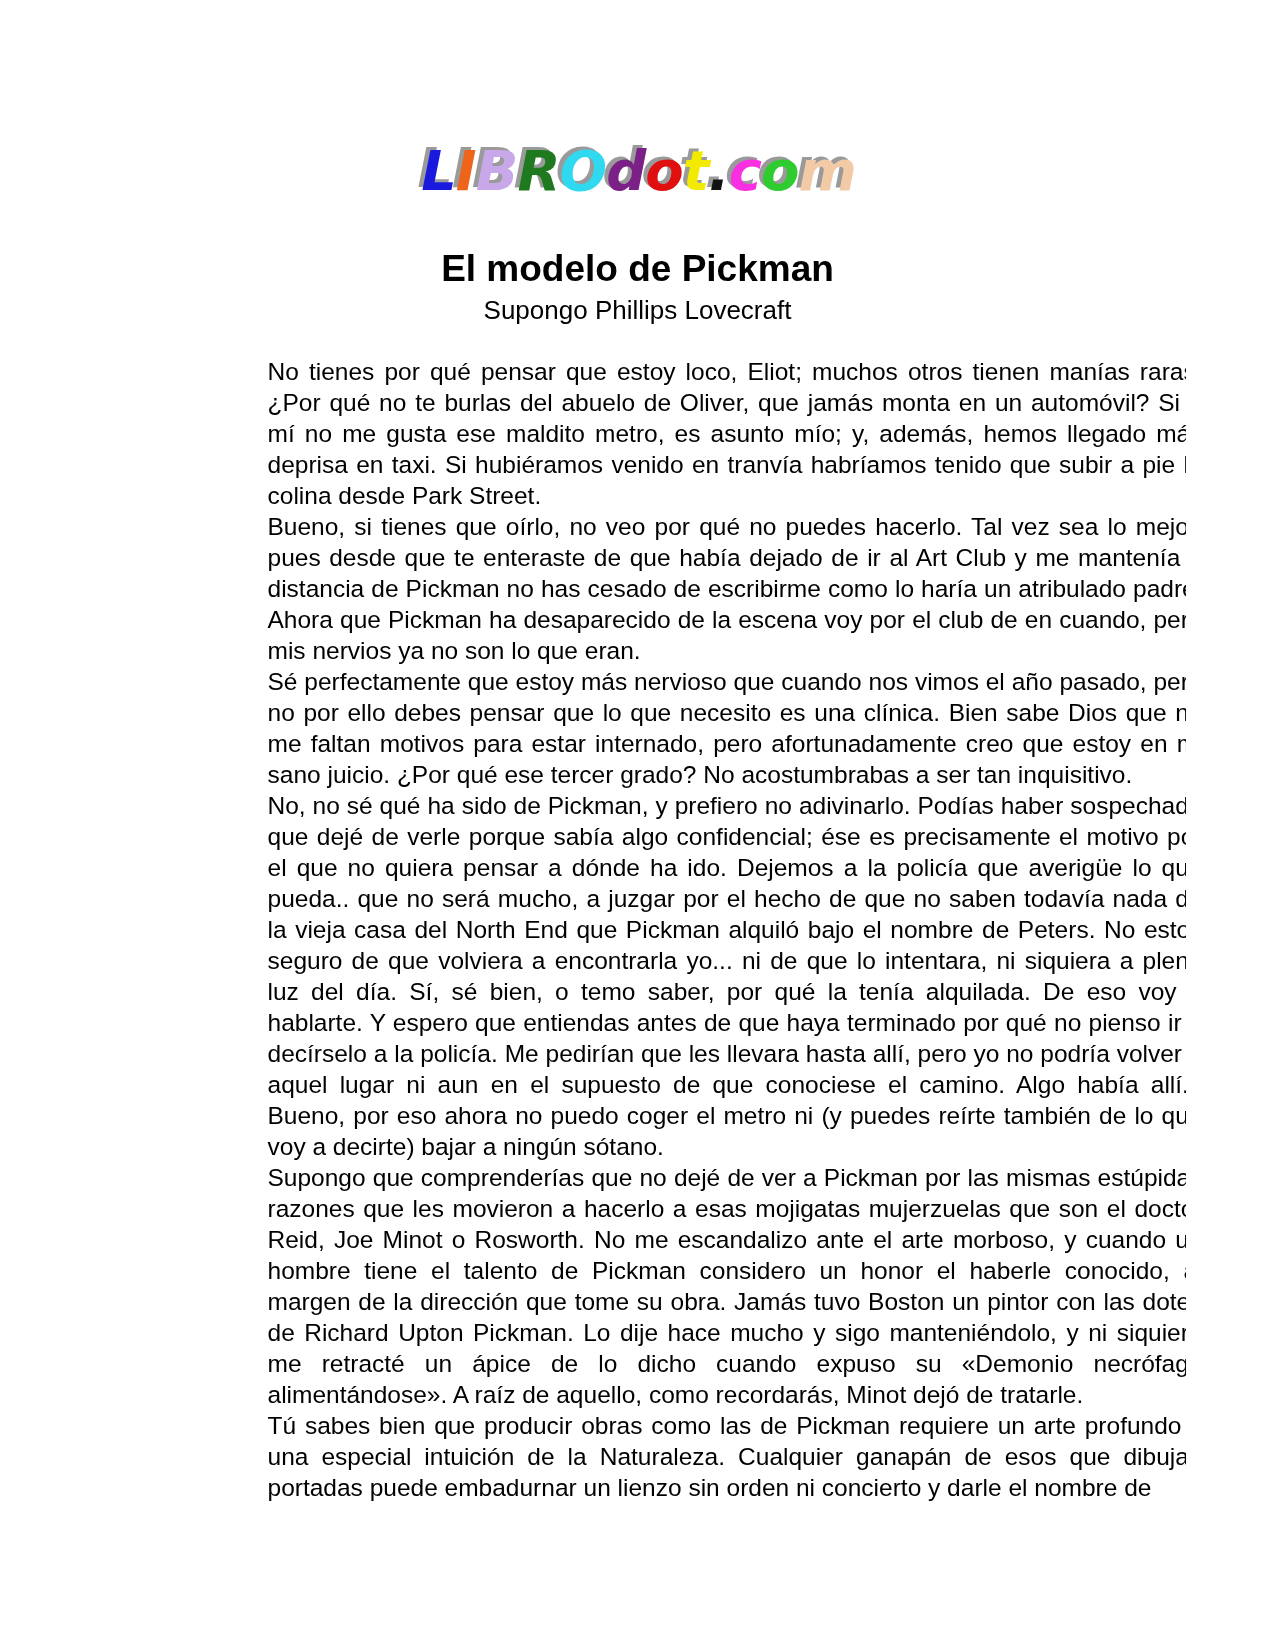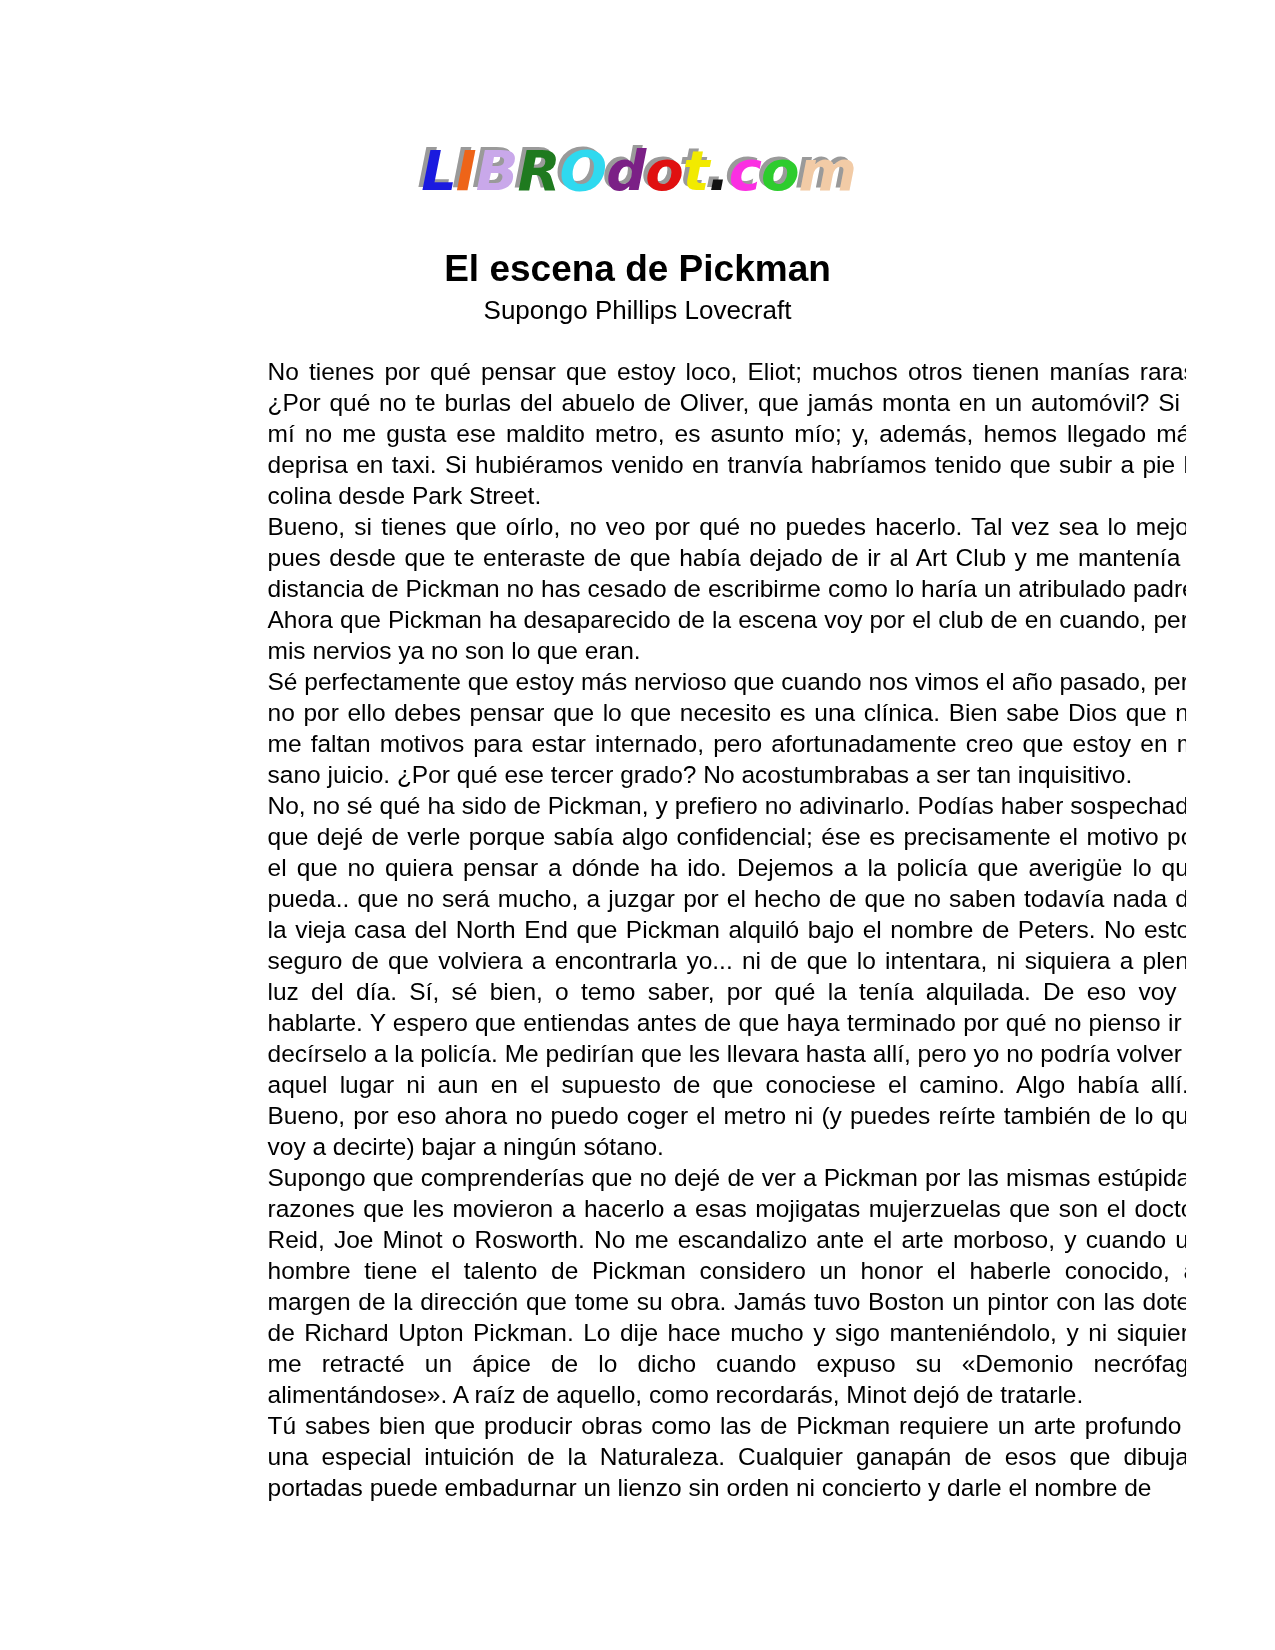--- a/index.html
+++ b/index.html
@@ -75,21 +75,21 @@
 </style>
 </head>
 <body>
 
 <div class="page">
 
   <div class="logo">
     
   <span style="color: rgb(26, 26, 223);">L</span><span style="color: rgb(238, 100, 24);">I</span><span style="color: rgb(201, 168, 234);">B</span><span style="color: rgb(31, 122, 31);">R</span><span style="color: rgb(47, 217, 239);">O</span><span style="color: rgb(123, 32, 134);">d</span><span style="color: rgb(224, 16, 16);">o</span><span style="color: rgb(242, 234, 0);">t</span><span style="color: rgb(17, 17, 17);">.</span><span style="color: rgb(251, 47, 226);">c</span><span style="color: rgb(46, 204, 46);">o</span><span style="color: rgb(242, 203, 166);">m</span></div>
 
-  <h1 class="doc-title">El escena de Pickman</h1>
+  <h1 class="doc-title">El modelo de Pickman</h1>
 
   <h2 class="doc-author">Supongo Phillips Lovecraft</h2>
 
   <div class="body-text">
 
   <p>No tienes por qué pensar que estoy loco, Eliot; muchos otros tienen manías raras. ¿Por qué no te burlas del abuelo de Oliver, que jamás monta en un automóvil? Si a mí no me gusta ese maldito metro, es asunto mío; y, además, hemos llegado más deprisa en taxi. Si hubiéramos venido en tranvía habríamos tenido que subir a pie la colina desde Park Street.</p>
       <p>Bueno, si tienes que oírlo, no veo por qué no puedes hacerlo. Tal vez sea lo mejor, pues desde que te enteraste de que había dejado de ir al Art Club y me mantenía a distancia de Pickman no has cesado de escribirme como lo haría un atribulado padre. Ahora que Pickman ha desaparecido de la escena voy por el club de en cuando, pero mis nervios ya no son lo que eran.</p>
       <p>Sé perfectamente que estoy más nervioso que cuando nos vimos el año pasado, pero no por ello debes pensar que lo que necesito es una clínica. Bien sabe Dios que no me faltan motivos para estar internado, pero afortunadamente creo que estoy en mi sano juicio. ¿Por qué ese tercer grado? No acostumbrabas a ser tan inquisitivo.</p>
       <p>No, no sé qué ha sido de Pickman, y prefiero no adivinarlo. Podías haber sospechado que dejé de verle porque sabía algo confidencial; ése es precisamente el motivo por el que no quiera pensar a dónde ha ido. Dejemos a la policía que averigüe lo que pueda.. que no será mucho, a juzgar por el hecho de que no saben todavía nada de la vieja casa del North End que Pickman alquiló bajo el nombre de Peters. No estoy seguro de que volviera a encontrarla yo... ni de que lo intentara, ni siquiera a plena luz del día. Sí, sé bien, o temo saber, por qué la tenía alquilada. De eso voy a hablarte. Y espero que entiendas antes de que haya terminado por qué no pienso ir a decírselo a la policía. Me pedirían que les llevara hasta allí, pero yo no podría volver a aquel lugar ni aun en el supuesto de que conociese el camino. Algo había allí... Bueno, por eso ahora no puedo coger el metro ni (y puedes reírte también de lo que voy a decirte) bajar a ningún sótano.</p>
       <p>Supongo que comprenderías que no dejé de ver a Pickman por las mismas estúpidas razones que les movieron a hacerlo a esas mojigatas mujerzuelas que son el doctor Reid, Joe Minot o Rosworth. No me escandalizo ante el arte morboso, y cuando un hombre tiene el talento de Pickman considero un honor el haberle conocido, al margen de la dirección que tome su obra. Jamás tuvo Boston un pintor con las dotes de Richard Upton Pickman. Lo dije hace mucho y sigo manteniéndolo, y ni siquiera me retracté un ápice de lo dicho cuando expuso su «Demonio necrófago alimentándose». A raíz de aquello, como recordarás, Minot dejó de tratarle.</p>

